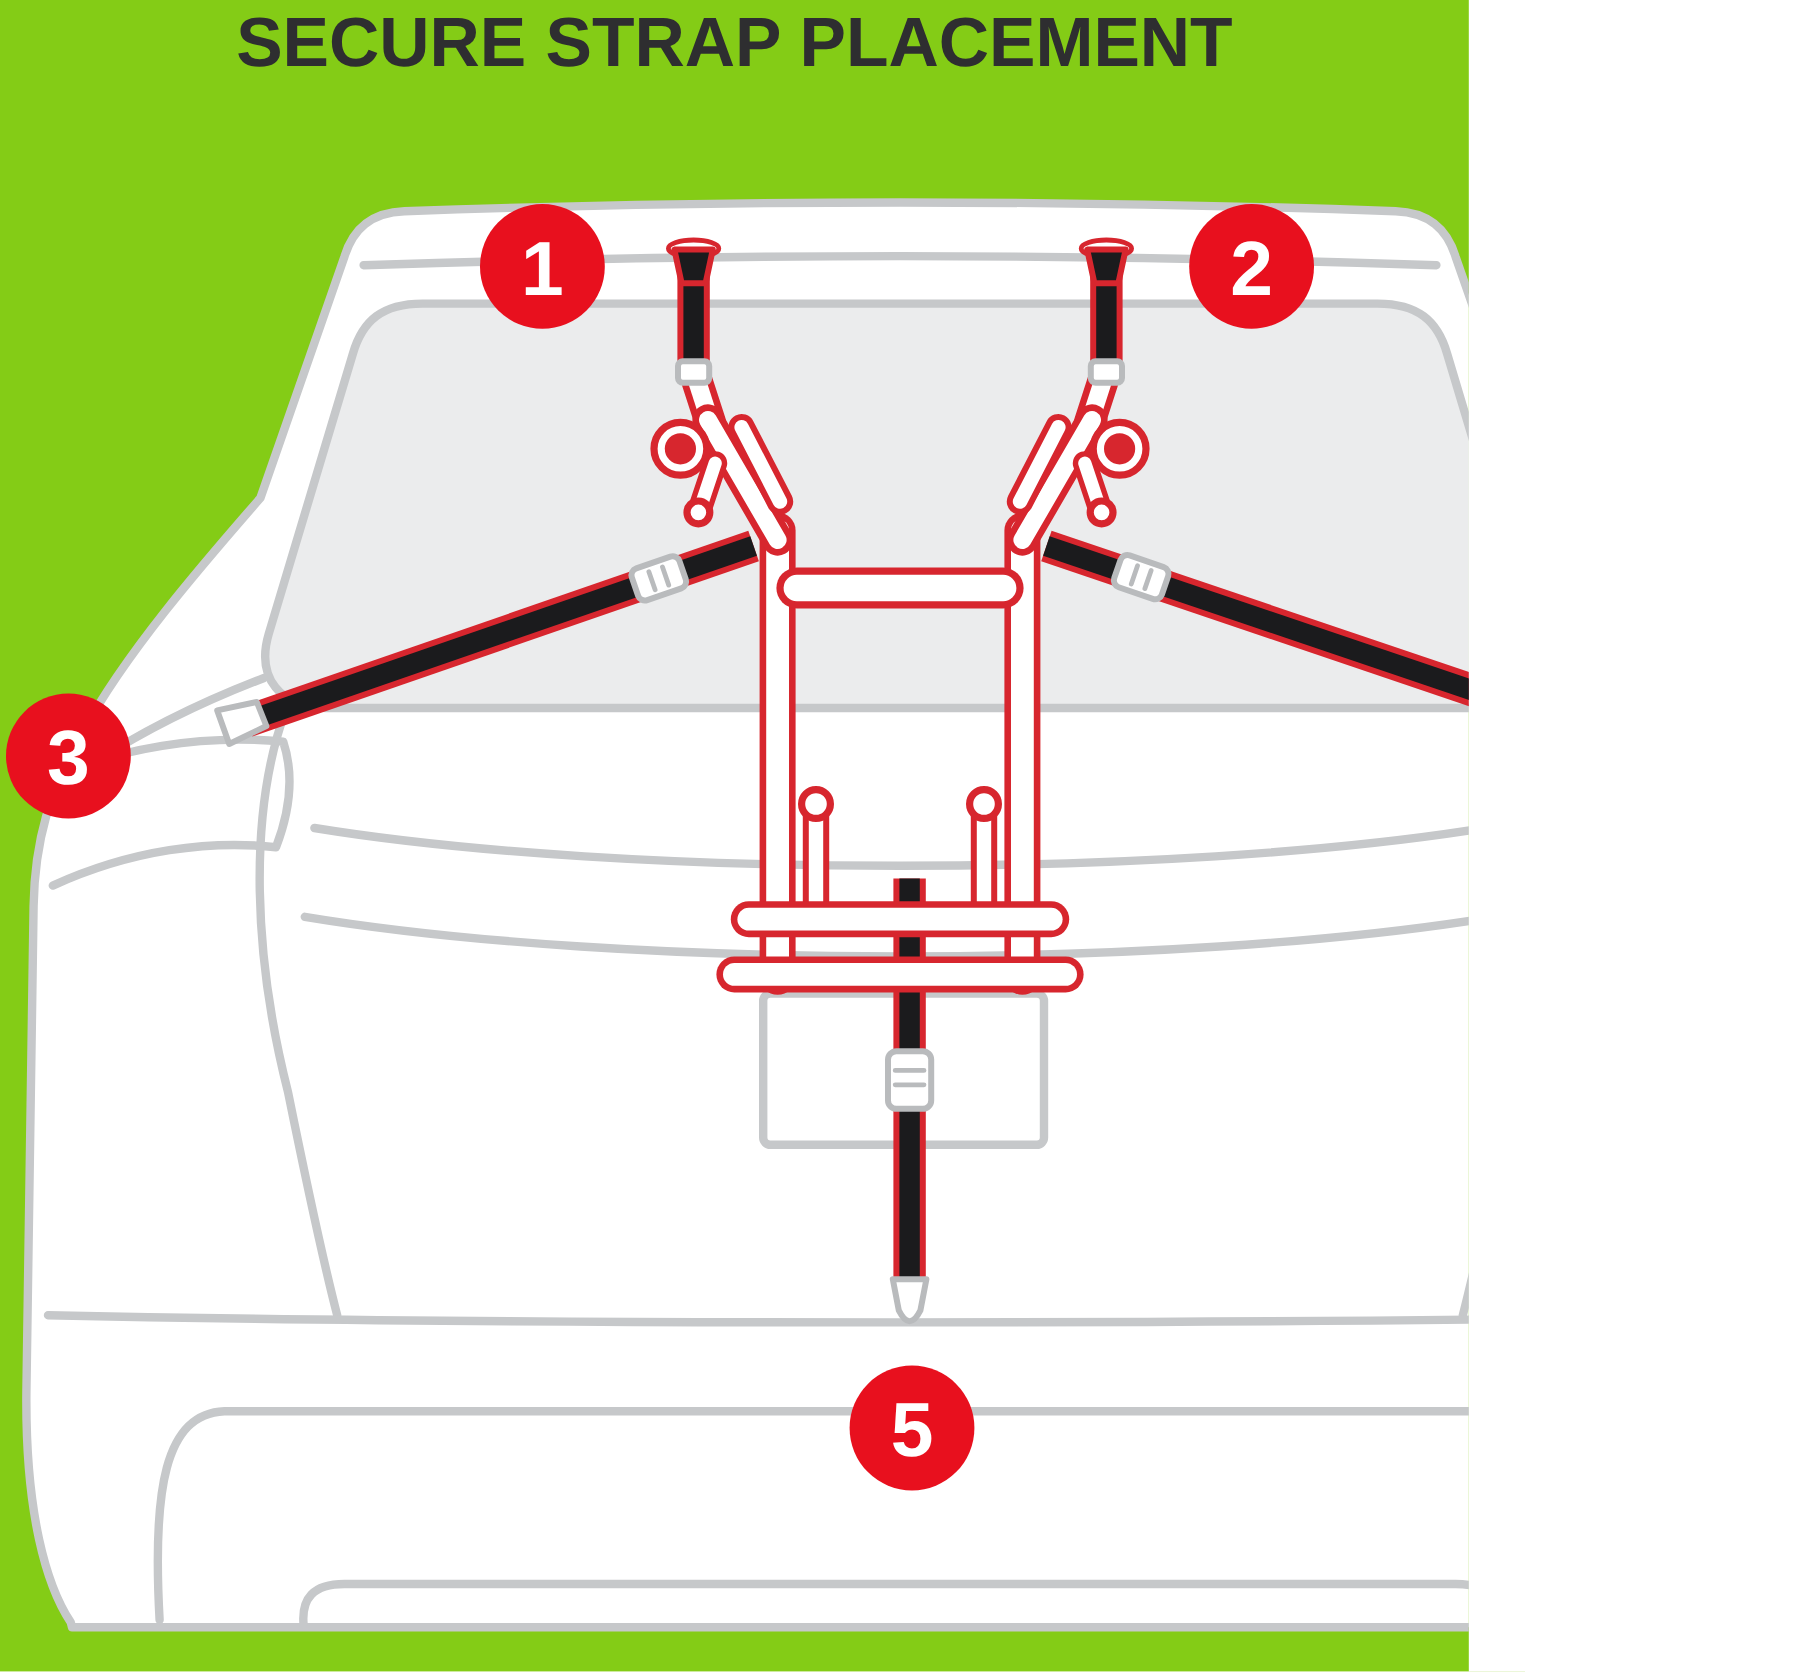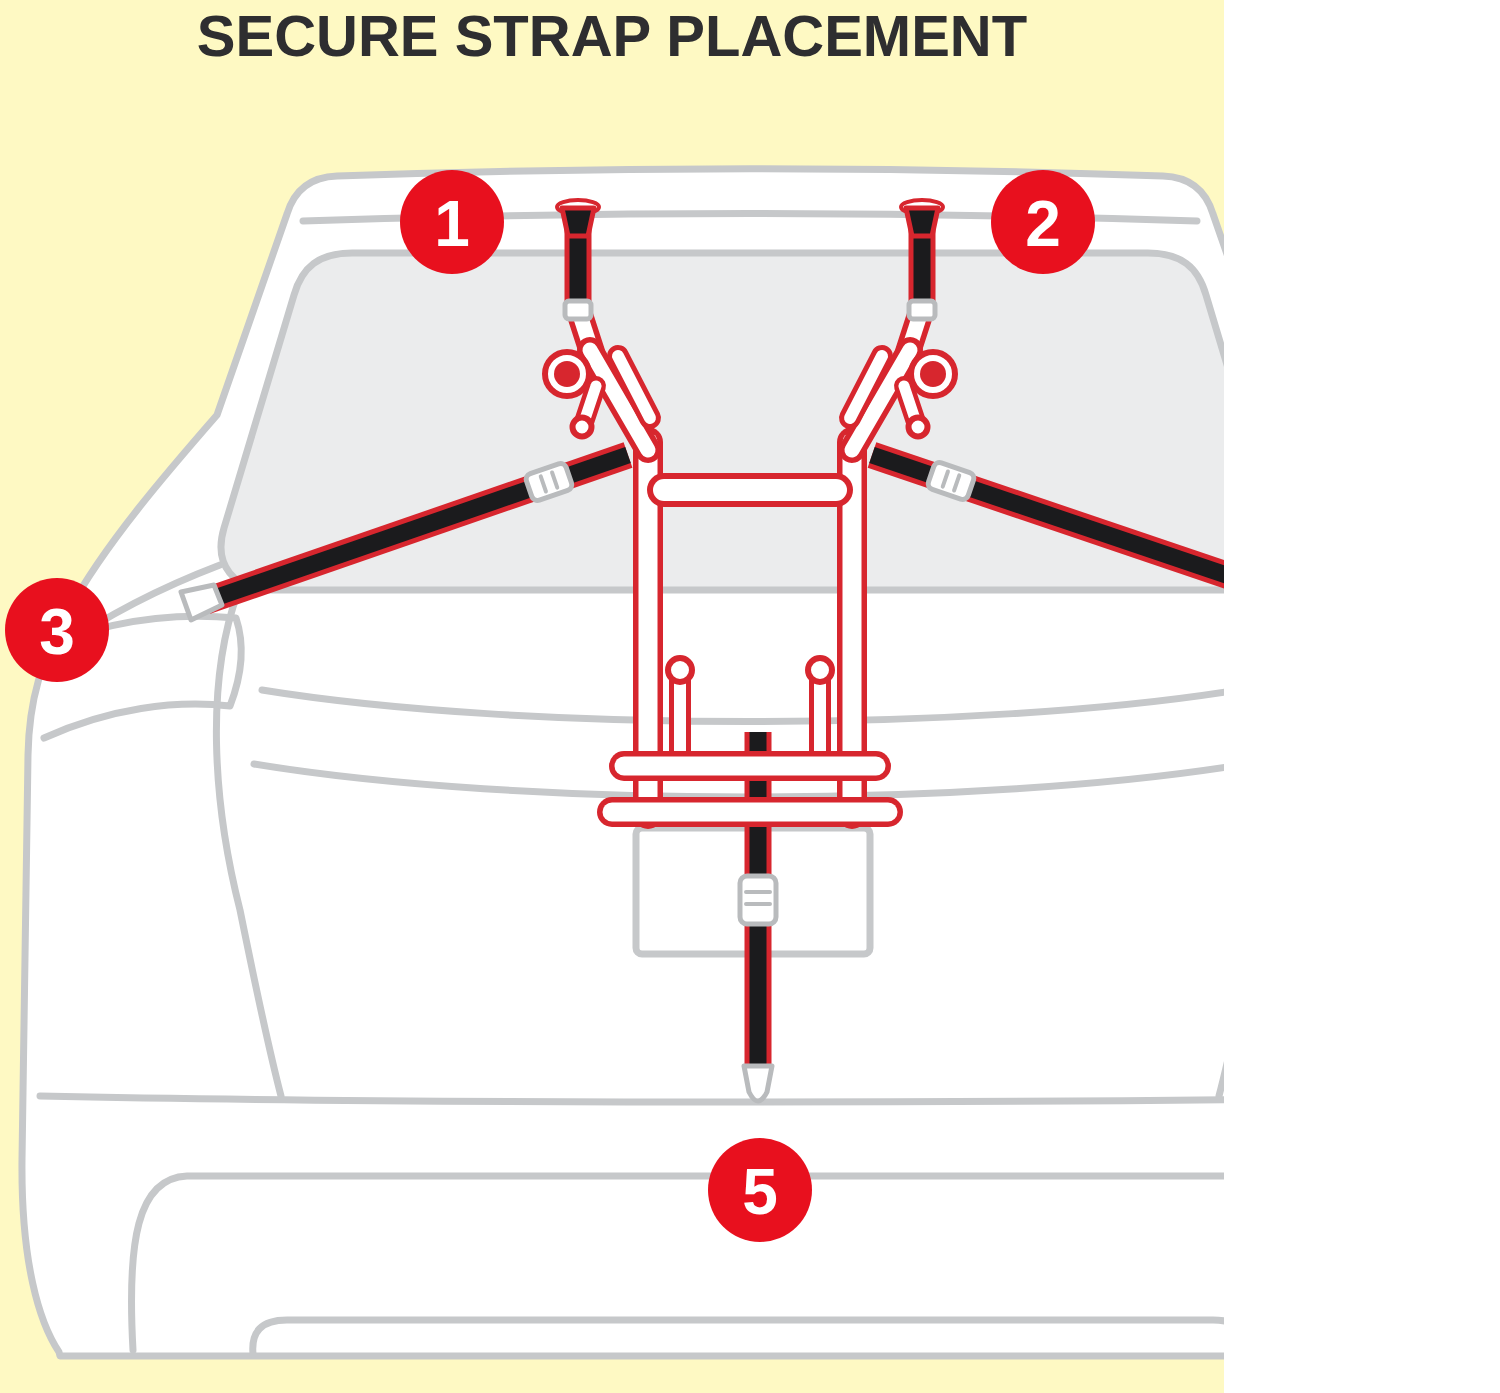--- a/index.html
+++ b/index.html
@@ -6,21 +6,21 @@
     --badge-red:#e8101e;
     --rack-red:#d7262e;
     --strap-black:#1b1b1d;
     --car-gray:#c6c8ca;
     --window-gray:#ebeced;
     --title-color:#2e2e30;
     --hardware-gray:#b9bbbd;
   }
   *{box-sizing:border-box;}
   html,body{margin:0;padding:0;background:#fff;}
-  .canvas{position:relative;width:1224px;height:1393px;background:#fef9c3;overflow:hidden;font-family:"Liberation Sans",sans-serif;}
+  .canvas{position:relative;width:1224px;height:1393px;background:#84cc16;overflow:hidden;font-family:"Liberation Sans",sans-serif;}
   .diagram-title{
     position:absolute;top:0;left:0;width:100%;margin:0;padding-top:2px;
     text-align:center;font-family:"Liberation Sans",sans-serif;
     font-size:58px;font-weight:800;letter-spacing:0px;color:var(--title-color);
   }
   svg{position:absolute;left:0;top:0;}
   .car-fill{fill:#ffffff;stroke:var(--car-gray);stroke-width:7;stroke-linejoin:round;}
   .car-line{fill:none;stroke:var(--car-gray);stroke-width:7;stroke-linecap:round;stroke-linejoin:round;}
   .window{fill:var(--window-gray);stroke:var(--car-gray);stroke-width:7;stroke-linejoin:round;}
   .plate{fill:#ffffff;stroke:var(--car-gray);stroke-width:7;}

